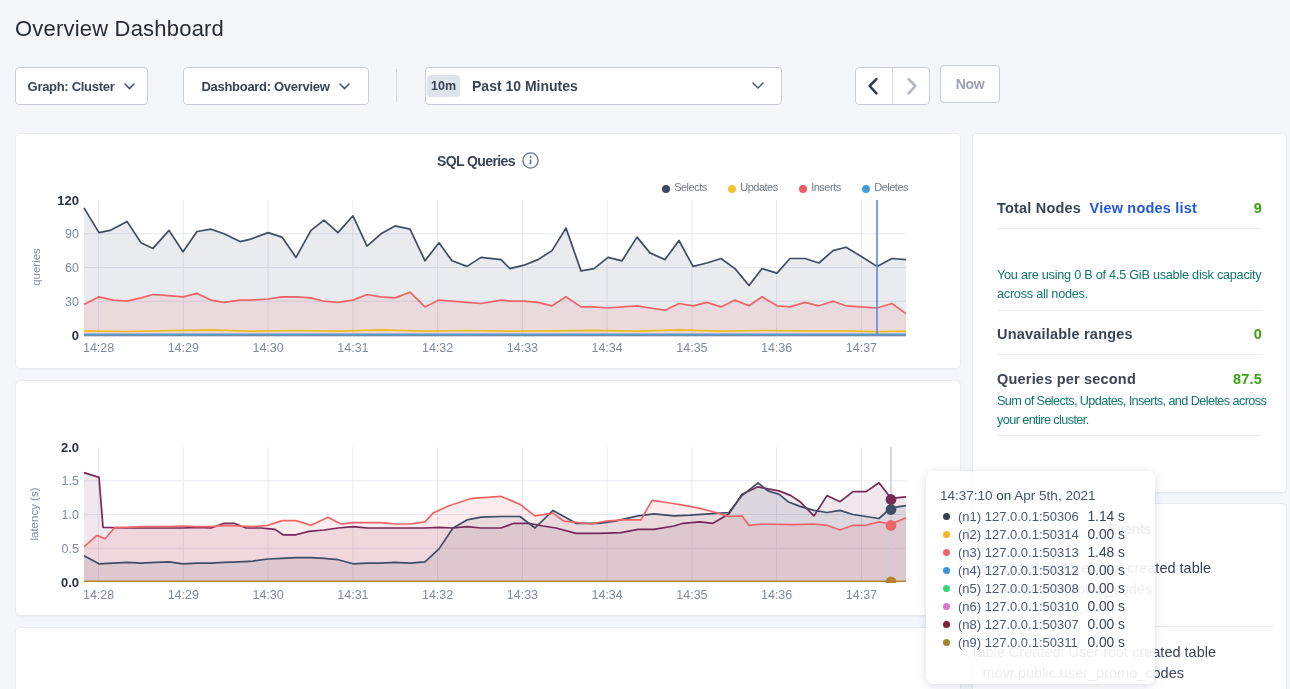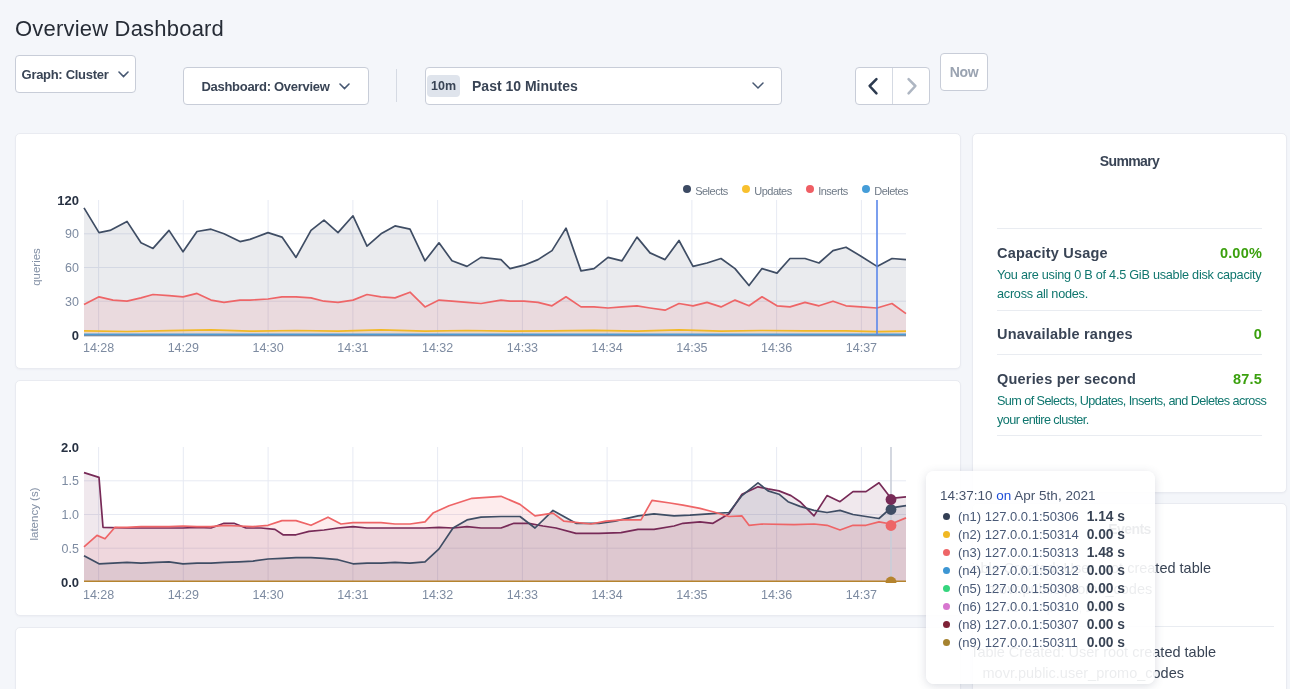--- a/index.html
+++ b/index.html
@@ -3,36 +3,36 @@
 *{margin:0;padding:0;box-sizing:border-box}
 html,body{width:1290px;height:689px;overflow:hidden;background:#f4f6fa;
 font-family:"Liberation Sans",sans-serif;position:relative}
 .panel{position:absolute;background:#fff;border:1px solid #e9ebf1;border-radius:5px;
 box-shadow:0 1px 2px rgba(50,60,90,.04)}
 h1{position:absolute;left:15px;top:16px;font-size:22px;font-weight:500;color:#262c36;letter-spacing:.2px}
 .btn{position:absolute;background:#fff;border:1px solid #c8cdd8;border-radius:4px;height:38px;
 display:flex;align-items:center;justify-content:center;font-size:13px;letter-spacing:-.3px;font-weight:bold;color:#394455}
 .ptitle{position:absolute;left:0;width:100%;display:flex;align-items:center;justify-content:center;
 font-size:14px;letter-spacing:-.6px;font-weight:bold;color:#394455}
-.lg{display:inline-flex;align-items:flex-start;margin-left:14px;font-size:11px;letter-spacing:-.5px;color:#6f7a87}
+.lg{display:inline-flex;align-items:flex-end;margin-left:21px;font-size:11px;letter-spacing:-.5px;color:#6f7a87}
 .ldot{width:8px;height:8px;border-radius:50%;display:inline-block;margin-right:4.5px}
 .srow{position:absolute;left:24px;right:24px;display:flex;align-items:baseline;justify-content:space-between;
 font-size:14.5px;font-weight:bold;color:#394455;letter-spacing:.2px}
 .green{color:#3ba00e;font-weight:bold}
 .sdesc{position:absolute;left:24px;white-space:nowrap;font-size:12.7px;color:#0f766e;line-height:18.5px;letter-spacing:-.25px}
 .sep{position:absolute;left:24px;right:24px;border-top:1px solid #e9ecf1}
 .trow{display:flex;align-items:center;height:18px;font-size:13px;color:#4a5a77}
 .tdot{width:7px;height:7px;border-radius:50%;flex:none;margin:0 8px 0 5px}
 .tname{white-space:pre}
-.tval{font-weight:bold;color:#394455;margin-left:auto;padding-right:30px;font-size:13.8px}
+.tval{font-weight:normal;color:#394455;margin-left:auto;padding-right:30px;font-size:13.8px}
 .ev{position:absolute;font-size:14.5px;color:#394455;line-height:18px;white-space:nowrap}
 </style></head><body>
 <h1>Overview Dashboard</h1>
 
-<div class="btn" style="left:15px;top:55px;width:121px">Graph: Cluster <svg width="11" height="7" viewBox="0 0 11 7" style="margin-left:10px">
+<div class="btn" style="left:15px;top:67px;width:133px">Graph: Cluster <svg width="11" height="7" viewBox="0 0 11 7" style="margin-left:10px">
       <path d="M1 1 L5.5 5.5 L10 1" fill="none" stroke="#475872" stroke-width="1.6" stroke-linecap="round"></path>
     </svg></div>
 <div class="btn" style="left:183px;top:67px;width:186px">Dashboard: Overview <svg width="11" height="7" viewBox="0 0 11 7" style="margin-left:10px">
       <path d="M1 1 L5.5 5.5 L10 1" fill="none" stroke="#475872" stroke-width="1.6" stroke-linecap="round"></path>
     </svg></div>
 <div style="position:absolute;left:396px;top:69px;height:33px;border-left:1px solid #d5dae3"></div>
 
 <div class="btn" style="left:425px;top:67px;width:357px;justify-content:flex-end;padding:0 17px 0 1px">
  <span style="background:#dfe4ec;border-radius:4px;font-size:12.5px;padding:4px 4px;color:#394455;letter-spacing:0">10m</span>
  <span style="margin-left:12px;font-size:14px;letter-spacing:0">Past 10 Minutes</span>
@@ -42,23 +42,28 @@
 </div>
 <div class="btn" style="left:855px;top:67px;width:75px;padding:0">
  <svg width="37" height="36" viewBox="0 0 37 36">
       <path d="M21 11 L14 18 L21 25.5" fill="none" stroke="#2c3a4f" stroke-width="2.6" stroke-linecap="round" stroke-linejoin="round"></path>
     </svg>
  <div style="width:1px;height:36px;background:#d5dae3"></div>
  <svg width="37" height="36" viewBox="0 0 37 36">
       <path d="M16 11 L23 18 L16 25.5" fill="none" stroke="#aeb6c2" stroke-width="2.6" stroke-linecap="round" stroke-linejoin="round"></path>
     </svg>
 </div>
-<div class="btn" style="left:940px;top:53px;width:48px;color:#9aa3b1;font-size:14px">Now</div>
+<div class="btn" style="left:940px;top:65px;width:60px;color:#9aa3b1;font-size:14px">Now</div>
 
 <div class="panel" style="left:15px;top:133px;width:946px;height:236px">
+ <div class="ptitle" style="top:18px">SQL Queries <svg width="17" height="17" viewBox="0 0 17 17" style="margin-left:7px;flex:none">
+        <circle cx="8.5" cy="8.5" r="7.6" fill="none" stroke="#61779a" stroke-width="1.4"></circle>
+        <line x1="8.5" y1="7.5" x2="8.5" y2="12.3" stroke="#61779a" stroke-width="1.7"></line>
+        <circle cx="8.5" cy="4.9" r="1" fill="#61779a"></circle>
+      </svg></div>
  <div style="position:absolute;right:52px;top:45px"><span class="lg"><span class="ldot" style="background:#3c4a63"></span>Selects</span><span class="lg"><span class="ldot" style="background:#f8c02e"></span>Updates</span><span class="lg"><span class="ldot" style="background:#ef5e64"></span>Inserts</span><span class="lg"><span class="ldot" style="background:#459dd8"></span>Deletes</span></div>
  <svg width="944" height="234" viewBox="0 0 944 234" style="position:absolute;left:0;top:0">
       <defs>
         <clipPath id="pc">
           <rect x="66" y="64" width="826" height="138"></rect>
         </clipPath>
       </defs>
       <g stroke="#e7eaf3" stroke-width="1">
         <line x1="82.6" y1="66.0" x2="82.6" y2="201.0"></line>
         <line x1="167.3" y1="66.0" x2="167.3" y2="201.0"></line>
@@ -156,23 +161,25 @@
     </svg>
  <div style="position:absolute;transform:rotate(-90deg);transform-origin:left top;
   font-size:11.5px;color:#8390a5;width:76px;text-align:center;left:12px;top:171px">latency (s)</div>
 </div>
 
 <div class="panel" style="left:15px;top:627px;width:946px;height:240px">
  <div style="position:absolute;left:42px;top:59px;font-size:13px;font-weight:bold;color:#273142">120</div>
 </div>
 
 <div class="panel" style="left:972px;top:133px;width:315px;height:360px">
- <div class="ptitle" style="top:19px">Summary</div>
+ <div class="srow" style="top:66px">
+      <span style="display:flex;align-items:baseline">Total Nodes&nbsp;&nbsp;<a style="color:#2158e0">View nodes list</a></span>
+      <span class="green">9</span>
+    </div>
  <div class="sep" style="top:94px"></div>
- <div class="srow" style="top:111px">Capacity Usage<span class="green">0.00%</span></div>
  <div class="sdesc" style="top:132px">You are using 0 B of 4.5 GiB usable disk capacity<br>across all nodes.</div>
  <div class="sep" style="top:176px"></div>
  <div class="srow" style="top:192px">Unavailable ranges<span class="green">0</span></div>
  <div class="sep" style="top:220px"></div>
  <div class="srow" style="top:237px">Queries per second<span class="green">87.5</span></div>
  <div class="sdesc" style="top:258px;letter-spacing:-.6px">Sum of Selects, Updates, Inserts, and Deletes across<br>your entire cluster.</div>
  <div class="sep" style="top:301px"></div>
 </div>
 
 <div class="panel" style="left:972px;top:503px;width:315px;height:260px;overflow:hidden">
@@ -180,21 +187,21 @@
  <div class="ev" style="right:75px;top:55px">Table Created: User root created table</div>
  <div class="ev" style="left:14px;top:76px">movr.public.promo_codes</div>
  <div style="position:absolute;left:14px;top:97px;font-size:12.5px;color:#96a1b3">14:31 on Apr 5th, 2021</div>
  <div style="position:absolute;left:14px;right:12px;top:122px;border-top:1px solid #e9ecf1"></div>
  <div class="ev" style="right:70px;top:139px">Table Created: User root created table</div>
  <div class="ev" style="right:102px;top:160px">movr.public.user_promo_codes</div>
 </div>
 
 <div style="position:absolute;left:926px;top:471px;width:229px;height:213px;background:rgba(255,255,255,.9);
  border-radius:8px;box-shadow:0 2px 10px rgba(60,70,100,.18);z-index:5;padding:15px 0 0 12px">
- <div style="font-size:13.5px;color:#46536b;margin-bottom:4px;padding-left:2px;padding-top:2px">14:37:10 <span style="color:#1d4ed8">on</span> Apr 5th, 2021</div>
+ <div style="font-size:13.5px;color:#46536b;margin-bottom:4px;padding-left:2px;padding-top:2px">14:37:10 <span style="color:#14532d">on</span> Apr 5th, 2021</div>
  <div class="trow">
       <span class="tdot" style="background:#333f54"></span>
       <span class="tname">(n1) 127.0.0.1:50306</span>
       <span class="tval">1.14 s</span>
     </div>
     <div class="trow">
       <span class="tdot" style="background:#f0b823"></span>
       <span class="tname">(n2) 127.0.0.1:50314</span>
       <span class="tval">0.00 s</span>
     </div>

